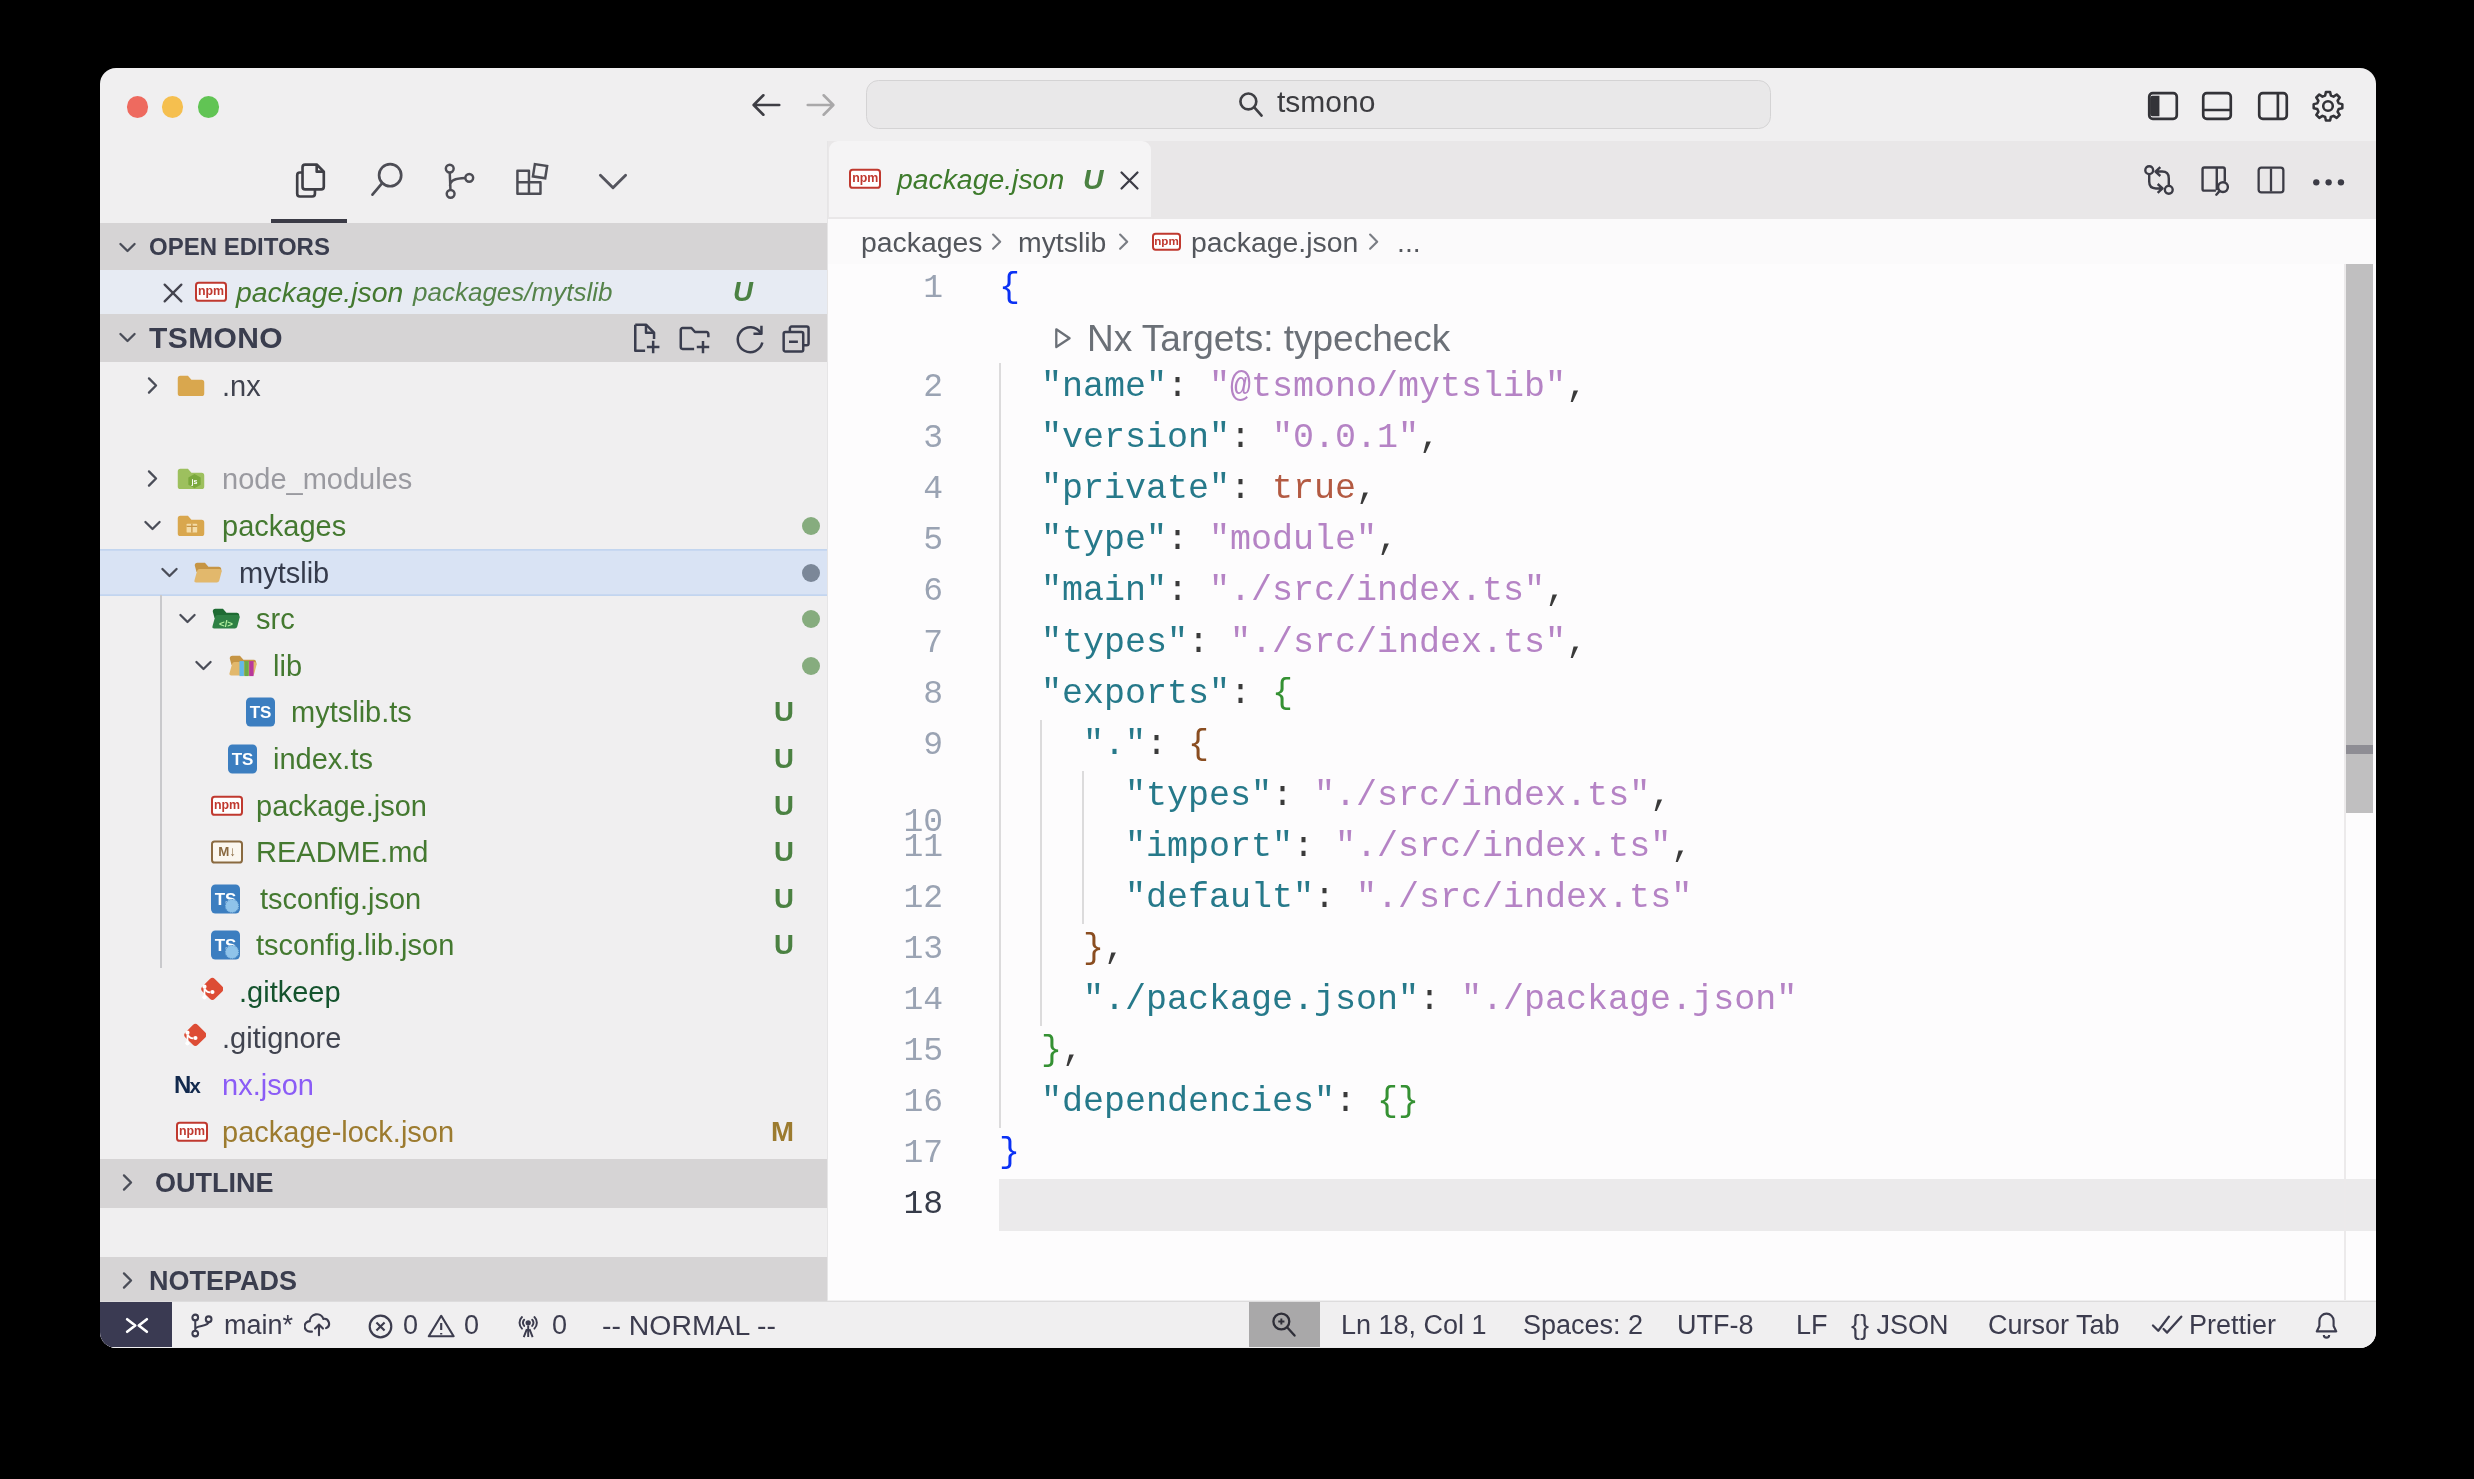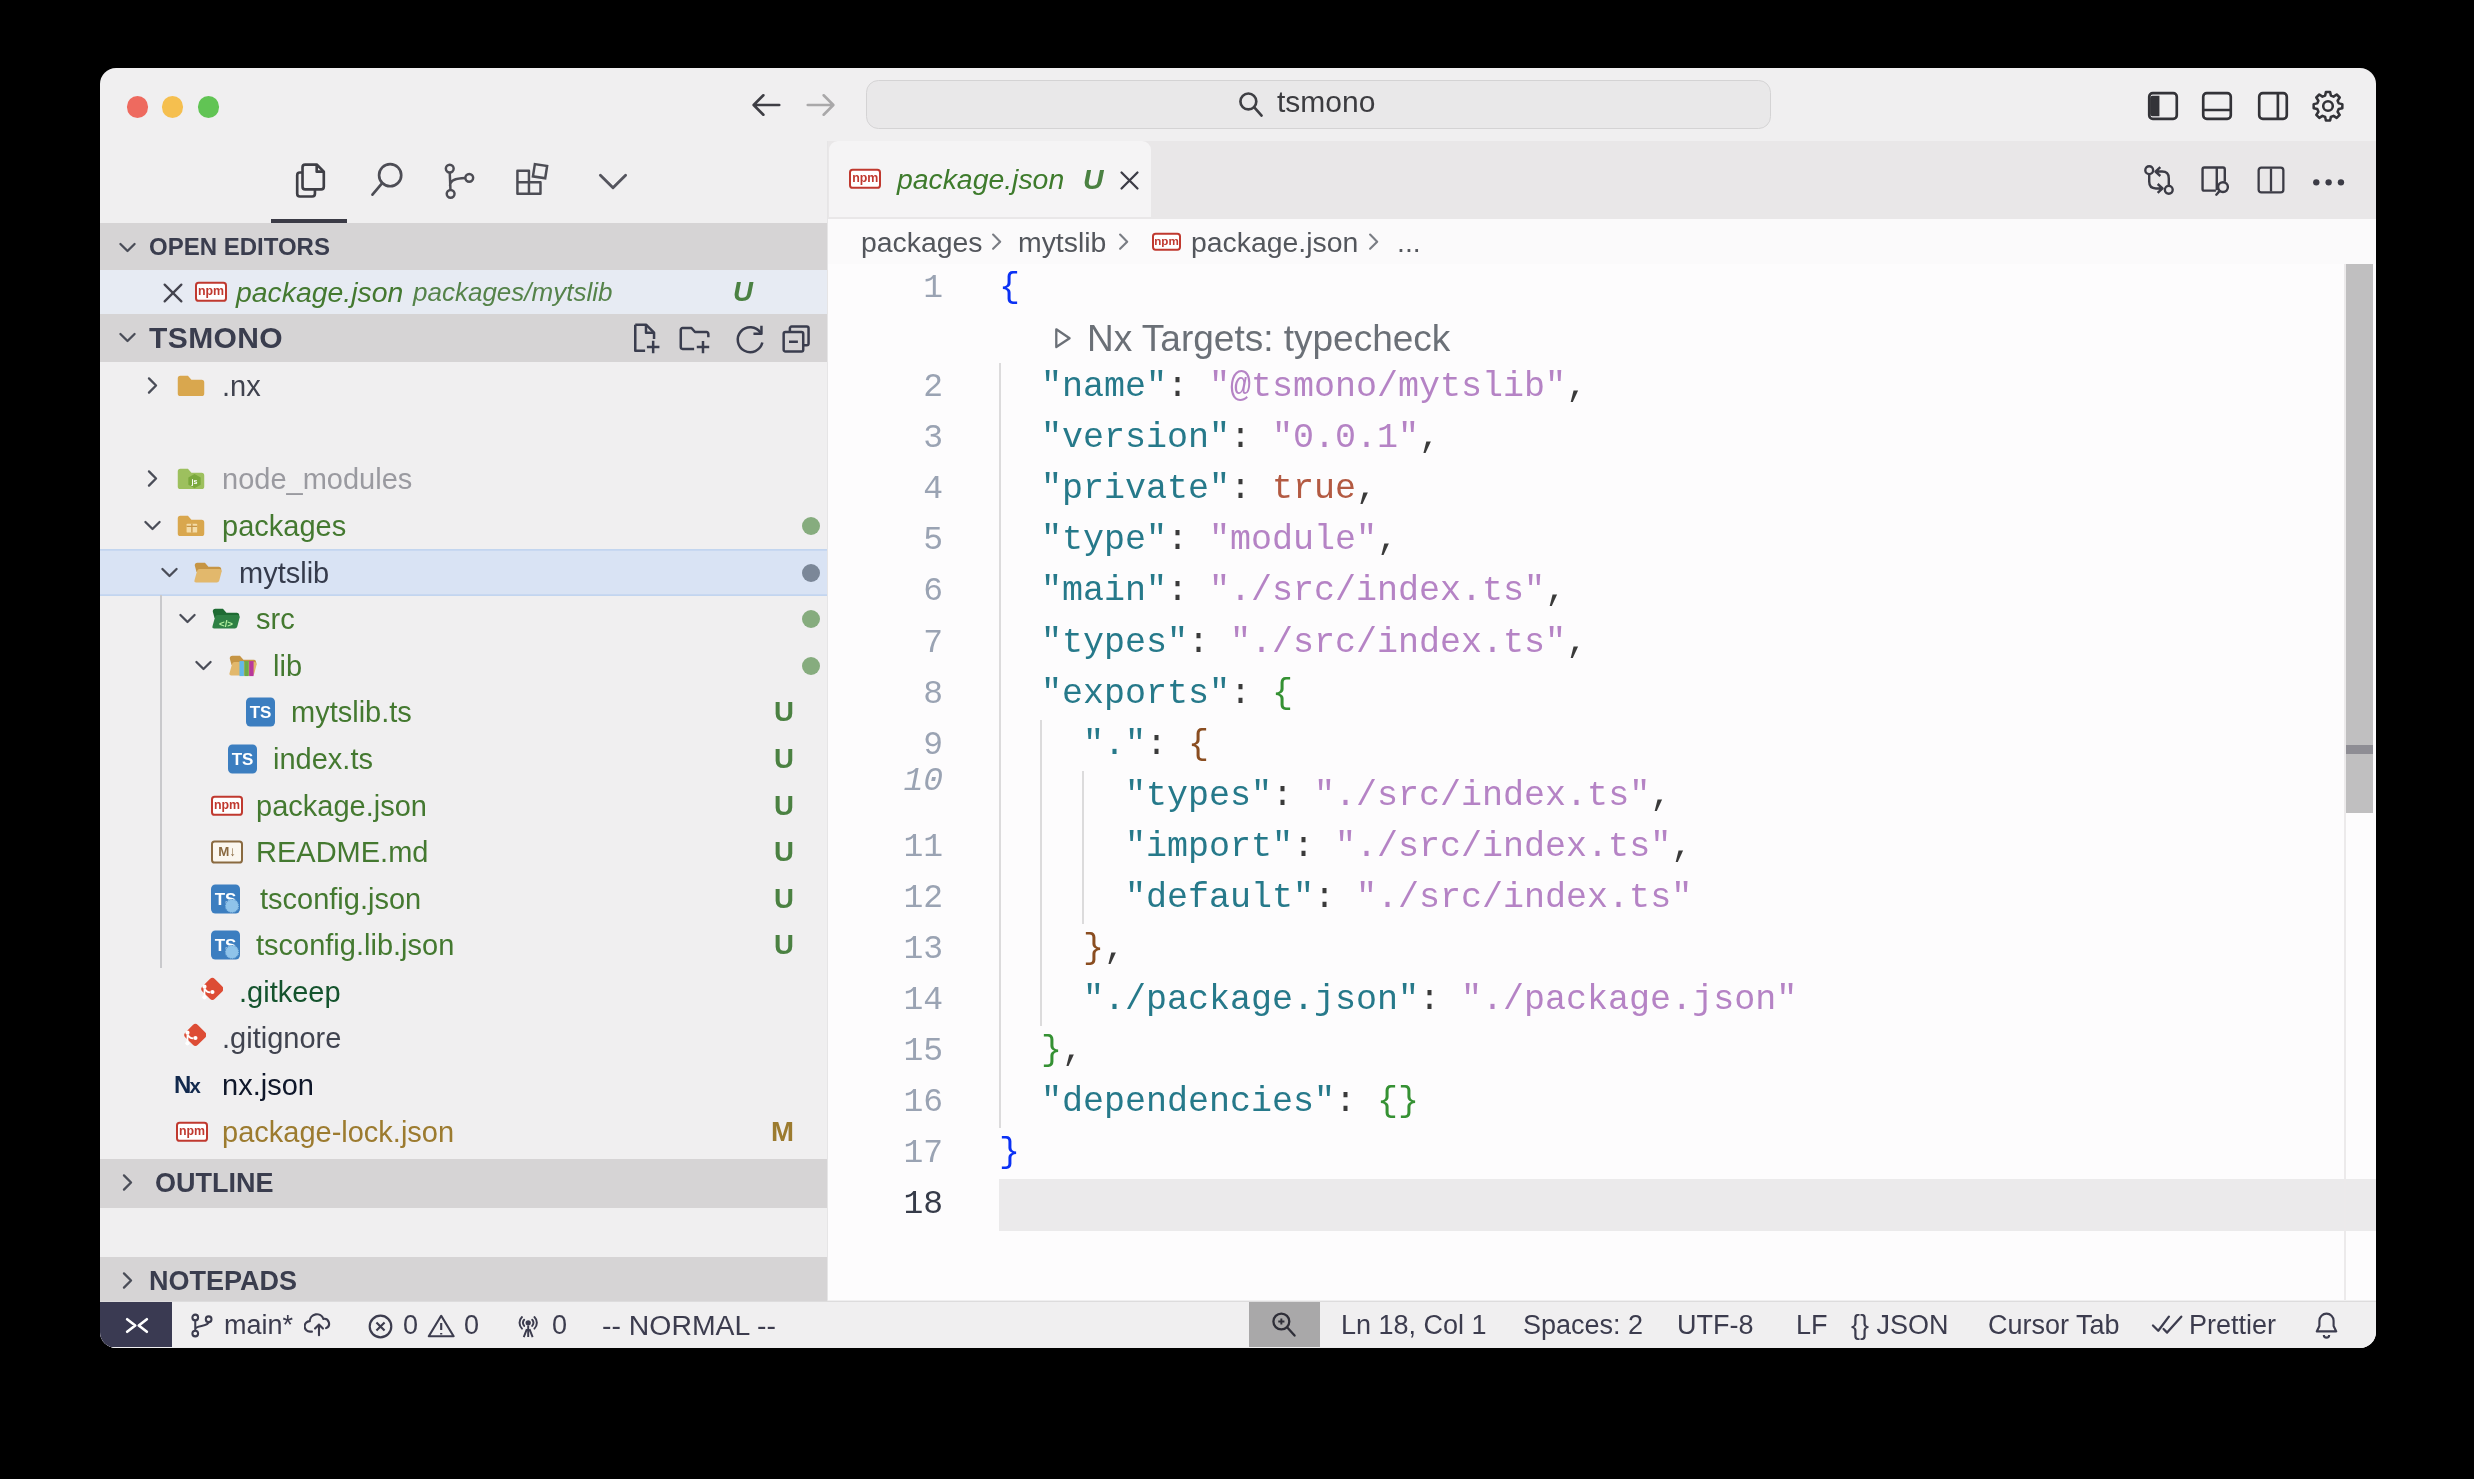--- a/index.html
+++ b/index.html
@@ -265,21 +265,21 @@
           <rect x="8" y="1" width="20" height="20" rx="4" transform="rotate(45 17 17)" fill="#dd4c35"></rect>
           <circle cx="13" cy="11" r="2.4" fill="#fff"></circle>
           <circle cx="13" cy="23" r="2.4" fill="#fff"></circle>
           <circle cx="22" cy="17" r="2.4" fill="#fff"></circle>
           <path d="M13 13 v8 M13.5 13 q1 4 6 4.5" stroke="#fff" stroke-width="2" fill="none"></path>
         </svg>
         <span class="lbl" style="left:122px;color:#40434f;">.gitignore</span>
       </div>
 <div class="srow" style="top:920px;height:47px;">
         <div class="badge icon" style="left:74px;top:50%;color:#12294d;font-weight:bold;font-size:24px;letter-spacing:-1.8px;">N<span style="font-size:20.4px;">x</span></div>
-        <span class="lbl" style="left:122px;color:#0f172a;">nx.json</span>
+        <span class="lbl" style="left:122px;color:#8b5cf6;">nx.json</span>
       </div>
 <div class="srow" style="top:967px;height:47px;">
         <div class="badge icon" style="left:76px;top:50%;width:32px;height:20.4px;background:#fff;border:2.7px solid #c0392f;border-radius:3.6px;box-sizing:border-box;color:#c0392f;font-weight:bold;font-size:12.4px;text-align:center;line-height:14.2px;letter-spacing:0px;">npm</div>
         <span class="lbl" style="left:122px;color:#9c7b2f;">package-lock.json</span>
         <span class="gitU" style="left:671px;color:#9c7b2f;">M</span>
       </div>
 <div class="abs" style="left:60px;top:454px;width:1.8px;height:373px;background:#c9c9cc;"></div>
 <div class="shead" style="top:1018px;height:49px;line-height:49px;">
         <svg class="icon" style="left:16px;top:12.4px;" width="23" height="23" viewBox="0 0 26 26">
           <path d="M9 5 L17 13 L9 21" stroke="#4a4d58" stroke-width="2.6" fill="none" stroke-linecap="round" stroke-linejoin="round"></path>
@@ -362,21 +362,21 @@
       <div class="lnum" style="top:251px;color:#9aa3b3;">5</div>
       <div class="cl" style="top:251px;">  <span class="k">"type"</span><span class="p">: </span><span class="s">"module"</span><span class="p">,</span></div>
       <div class="lnum" style="top:302px;color:#9aa3b3;">6</div>
       <div class="cl" style="top:302px;">  <span class="k">"main"</span><span class="p">: </span><span class="s">"./src/index.ts"</span><span class="p">,</span></div>
       <div class="lnum" style="top:354px;color:#9aa3b3;">7</div>
       <div class="cl" style="top:354px;">  <span class="k">"types"</span><span class="p">: </span><span class="s">"./src/index.ts"</span><span class="p">,</span></div>
       <div class="lnum" style="top:405px;color:#9aa3b3;">8</div>
       <div class="cl" style="top:405px;">  <span class="k">"exports"</span><span class="p">: </span><span class="b2">{</span></div>
       <div class="lnum" style="top:456px;color:#9aa3b3;">9</div>
       <div class="cl" style="top:456px;">    <span class="k">"."</span><span class="p">: </span><span class="b3">{</span></div>
-      <div class="lnum" style="top:492px;color:#9aa3b3;font-style:italic;">10</div>
+      <div class="lnum" style="top:533px;color:#9aa3b3;">10</div>
       <div class="cl" style="top:507px;">      <span class="k">"types"</span><span class="p">: </span><span class="s">"./src/index.ts"</span><span class="p">,</span></div>
       <div class="lnum" style="top:558px;color:#9aa3b3;">11</div>
       <div class="cl" style="top:558px;">      <span class="k">"import"</span><span class="p">: </span><span class="s">"./src/index.ts"</span><span class="p">,</span></div>
       <div class="lnum" style="top:609px;color:#9aa3b3;">12</div>
       <div class="cl" style="top:609px;">      <span class="k">"default"</span><span class="p">: </span><span class="s">"./src/index.ts"</span></div>
       <div class="lnum" style="top:660px;color:#9aa3b3;">13</div>
       <div class="cl" style="top:660px;">    <span class="b3">}</span><span class="p">,</span></div>
       <div class="lnum" style="top:711px;color:#9aa3b3;">14</div>
       <div class="cl" style="top:711px;">    <span class="k">"./package.json"</span><span class="p">: </span><span class="s">"./package.json"</span></div>
       <div class="lnum" style="top:762px;color:#9aa3b3;">15</div>

